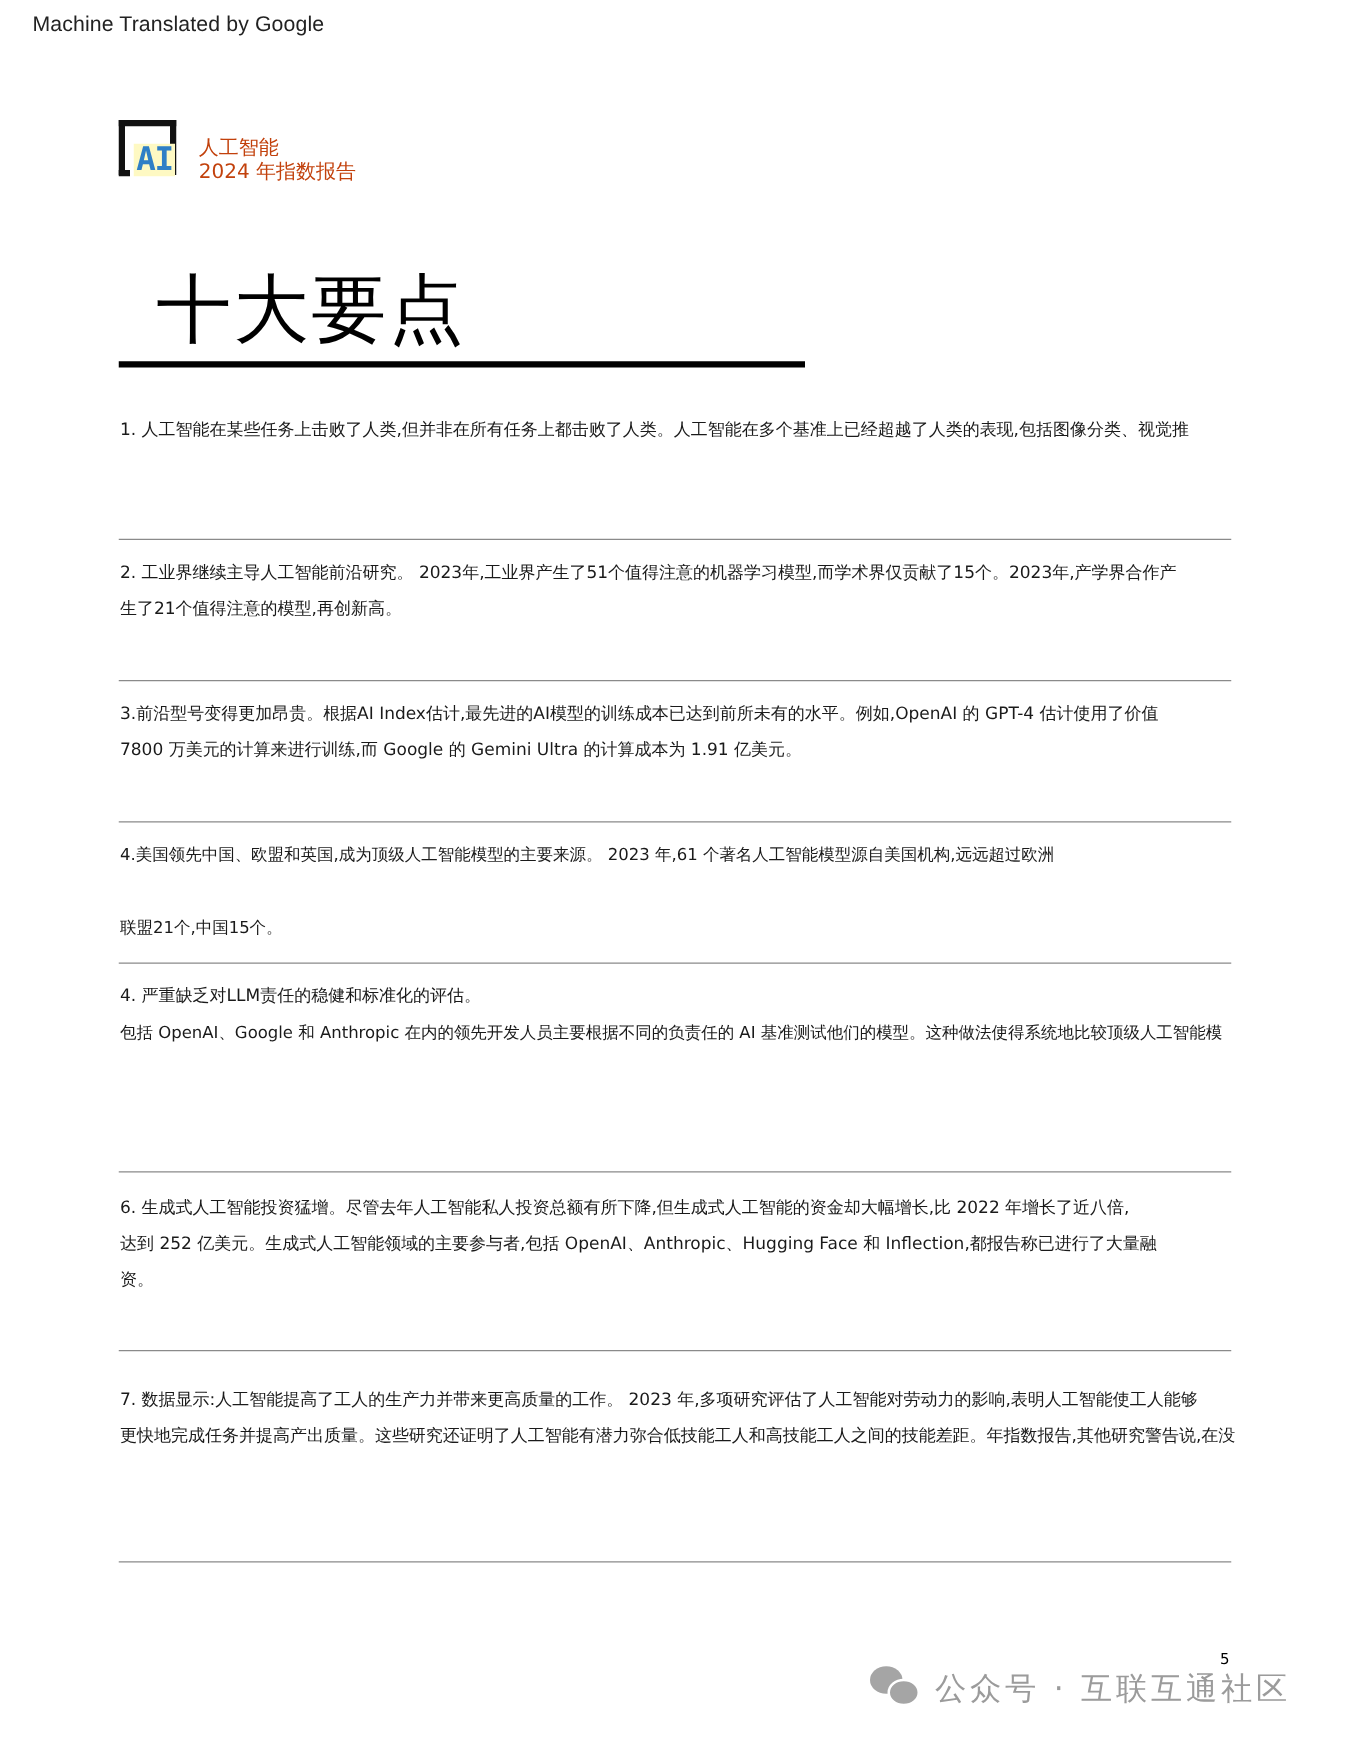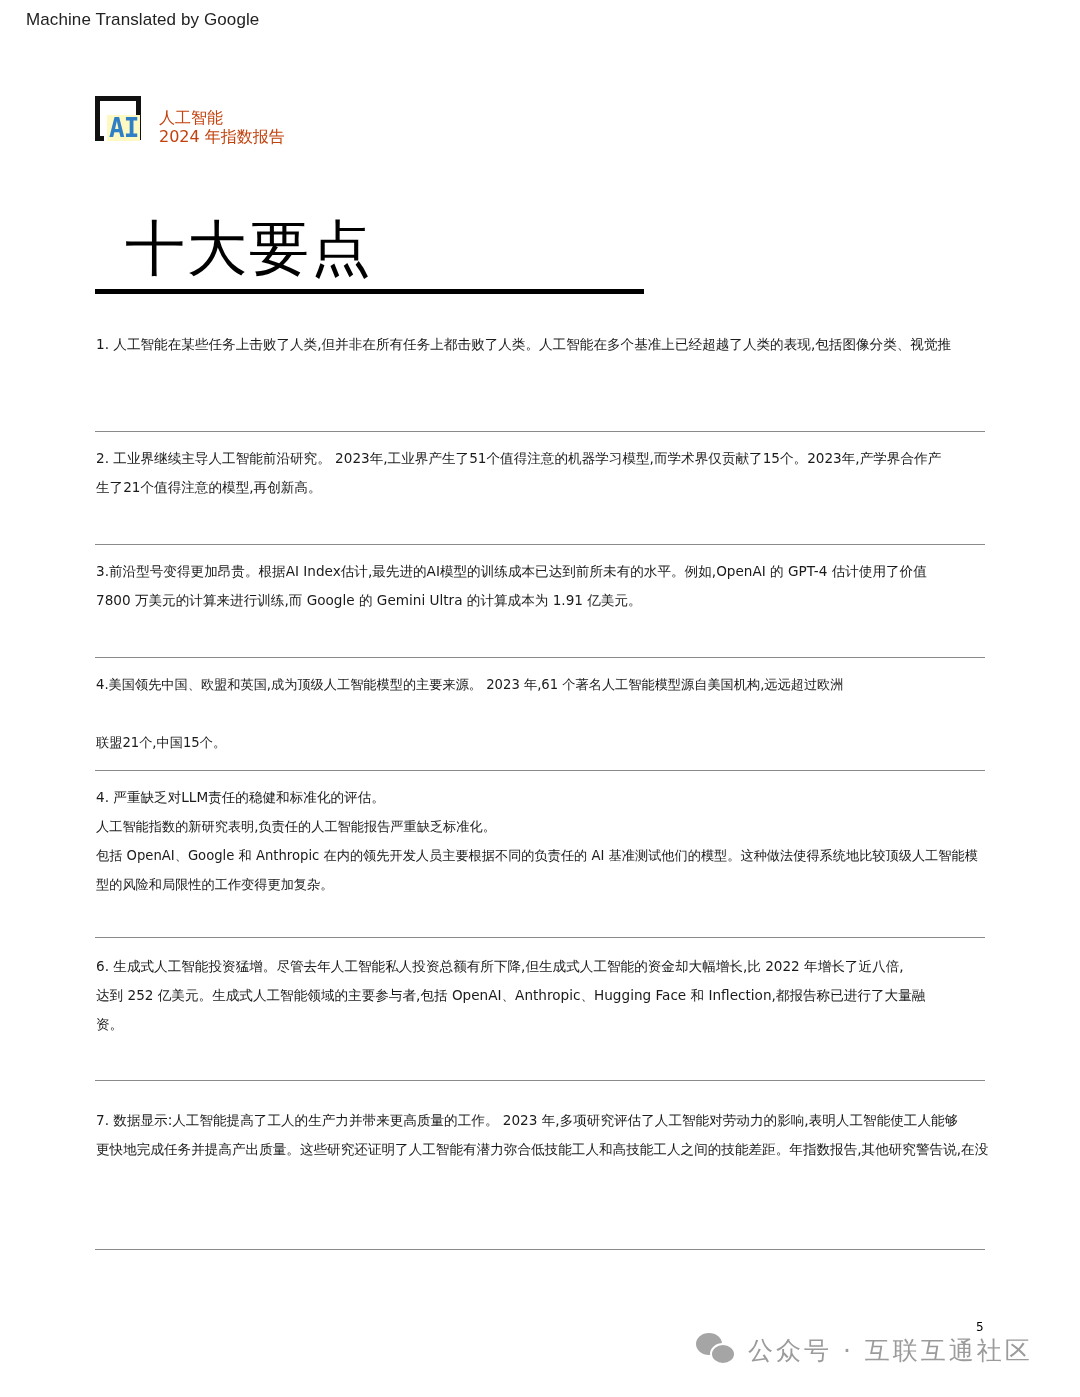--- a/index.html
+++ b/index.html
@@ -186,23 +186,21 @@
 
 <div class="point" style="top:670px;">
   <p class="small">4.美国领先中国、欧盟和英国,成为顶级人工智能模型的主要来源。 2023 年,61 个著名人工智能模型源自美国机构,远远超过欧洲</p>
   <p class="small"></p>
   <p class="small">联盟21个,中国15个。</p>
 </div>
 <div class="divider" style="top:770px;"></div>
 
 <div class="point" style="top:783px;">
   <p>4. 严重缺乏对LLM责任的稳健和标准化的评估。</p>
-  <p class="small">人工智能指数的新研究表明,负责任的人工智能报告严重缺乏标准化。</p>
   <p class="small">包括 OpenAI、Google 和 Anthropic 在内的领先开发人员主要根据不同的负责任的 AI 基准测试他们的模型。这种做法使得系统地比较顶级人工智能模</p>
-  <p class="small">型的风险和局限性的工作变得更加复杂。</p>
 </div>
 <div class="divider" style="top:937px;"></div>
 
 <div class="point" style="top:952px;">
   <p>6. 生成式人工智能投资猛增。尽管去年人工智能私人投资总额有所下降,但生成式人工智能的资金却大幅增长,比 2022 年增长了近八倍,</p>
   <p>达到 252 亿美元。生成式人工智能领域的主要参与者,包括 OpenAI、Anthropic、Hugging Face 和 Inflection,都报告称已进行了大量融</p>
   <p>资。</p>
 </div>
 <div class="divider" style="top:1080px;"></div>
 

